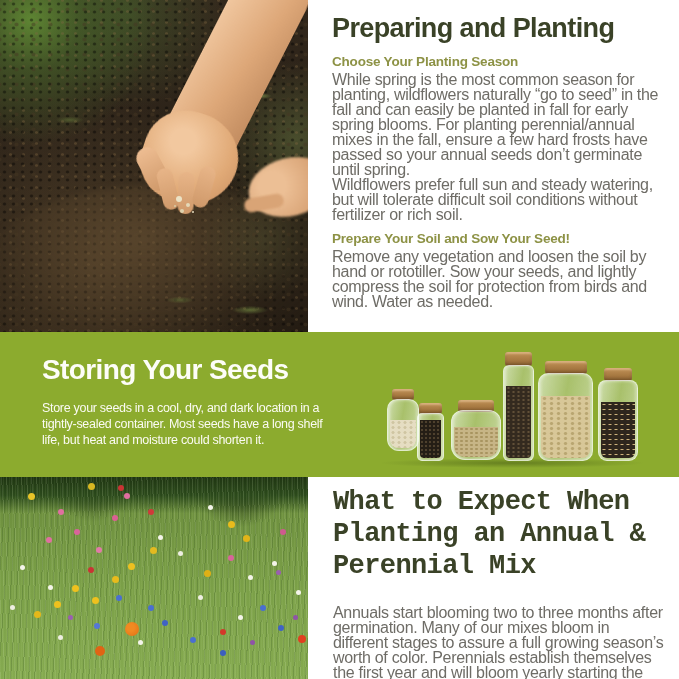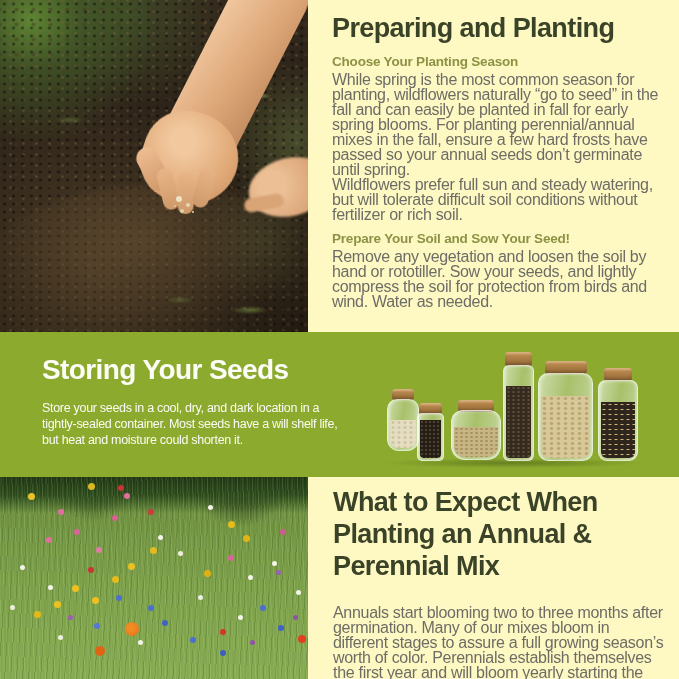--- a/index.html
+++ b/index.html
@@ -1,19 +1,19 @@
 <!DOCTYPE html>
 <html><head>
 <meta charset="utf-8">
 <style>
   * { margin:0; padding:0; box-sizing:border-box; }
   html,body { width:679px; height:679px; overflow:hidden; }
   body { font-family:"Liberation Sans", sans-serif; background:#f2efe8; position:relative; }
 
-  .canvas { position:absolute; left:0; top:0; width:679px; height:679px; background:#fef9c3; overflow:hidden; }
+  .canvas { position:absolute; left:0; top:0; width:679px; height:679px; background:#ffffff; overflow:hidden; }
 
   
   .photo-planting {
     position:absolute; left:0; top:0; width:308px; height:332px; overflow:hidden;
     background:
       radial-gradient(circle at 10% 6%, rgba(96,138,52,.95) 0%, rgba(74,110,44,.55) 12%, rgba(74,110,44,0) 30%),
       radial-gradient(circle at 42% 4%, rgba(70,95,45,.55), rgba(70,95,45,0) 26%),
       radial-gradient(circle at 96% 42%, rgba(110,130,70,.45), rgba(110,130,70,0) 22%),
       radial-gradient(circle at 85% 72%, rgba(120,140,80,.25), rgba(120,140,80,0) 18%),
       radial-gradient(circle at 30% 80%, rgba(92,72,46,.7), rgba(92,72,46,0) 50%),
@@ -139,21 +139,21 @@
       272px 84px #f4f4ea, 178px 74px #eeeee2, 158px 58px #f4f4ea, 138px 163px #f4f4ea,
       58px 158px #eeeee2, 238px 138px #f4f4ea, 296px 113px #f4f4ea, 10px 128px #eeeee2, 208px 28px #f4f4ea; }
   .fl-purple { left:0; top:0; width:5px; height:5px;
     box-shadow: 276px 93px #9a5fb0, 293px 138px #8f54a6, 68px 138px #9a5fb0, 250px 163px #8f54a6; }
   .fl-orange-big { left:125px; top:145px; width:14px; height:14px;
     background: radial-gradient(circle at 40% 40%, #f08a22 30%, #df6f14 100%);
     box-shadow: -32px 22px 0 -2px #e06414, 170px 10px 0 -3px #e04020; }
 
   
   .col-bottom { position:absolute; left:333px; top:486px; width:334px; }
-  .col-bottom .h-main { font-size:27px; line-height:32px; }
+  .col-bottom .h-main { font-size:27px; line-height:32px;font-family:Liberation Mono, monospace; }
   .col-bottom .body-text { margin-top:23px; line-height:15px; }
 </style>
 </head>
 <body>
 
 <div class="canvas">
 
   <div class="photo-planting">
     <div class="soil-texture"></div>
     <div class="soil-mound"></div>
@@ -181,21 +181,21 @@
       <div class="body-text">Wildflowers prefer full sun and steady watering, but will tolerate difficult soil conditions without fertilizer or rich soil.</div>
     </div>
     <div>
       <div class="sub-head">Prepare Your Soil and Sow Your Seed!</div>
       <div class="body-text">Remove any vegetation and loosen the soil by hand or rototiller. Sow your seeds, and lightly compress the soil for protection from birds and wind. Water as needed.</div>
     </div>
   </div>
 
   <div class="band">
     <div class="band-title">Storing Your Seeds</div>
-    <div class="band-body">Store your seeds in a cool, dry, and dark location in a tightly-sealed container. Most seeds have a will shelf life, but heat and moisture could shorten it.</div>
+    <div class="band-body">Store your seeds in a cool, dry, and dark location in a tightly-sealed container. Most seeds have a long shelf life, but heat and moisture could shorten it.</div>
 
     <div class="jars">
       <div class="jars-shadow"></div>
 
       <div class="cork" style="left:392px; top:57px; width:22px; height:11px;"></div>
       <div class="jar-body" style="left:387px; top:67px; width:32px; height:52px; border-radius:10px 10px 12px 12px;">
         <div class="jar-fill fill-beans" style="left:2px; right:2px; bottom:2px; height:28px;"></div>
       </div>
 
       <div class="cork" style="left:419px; top:71px; width:23px; height:11px;"></div>

